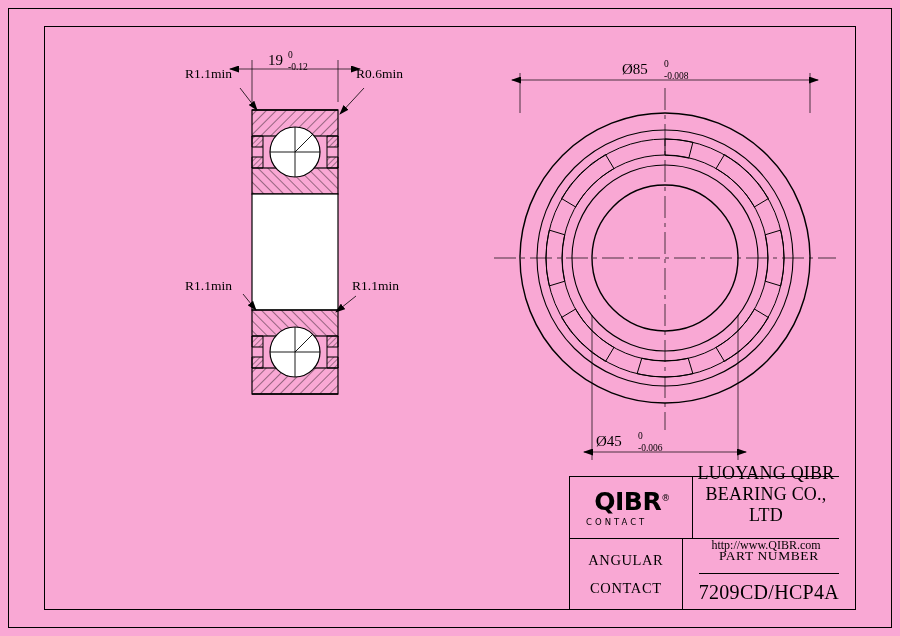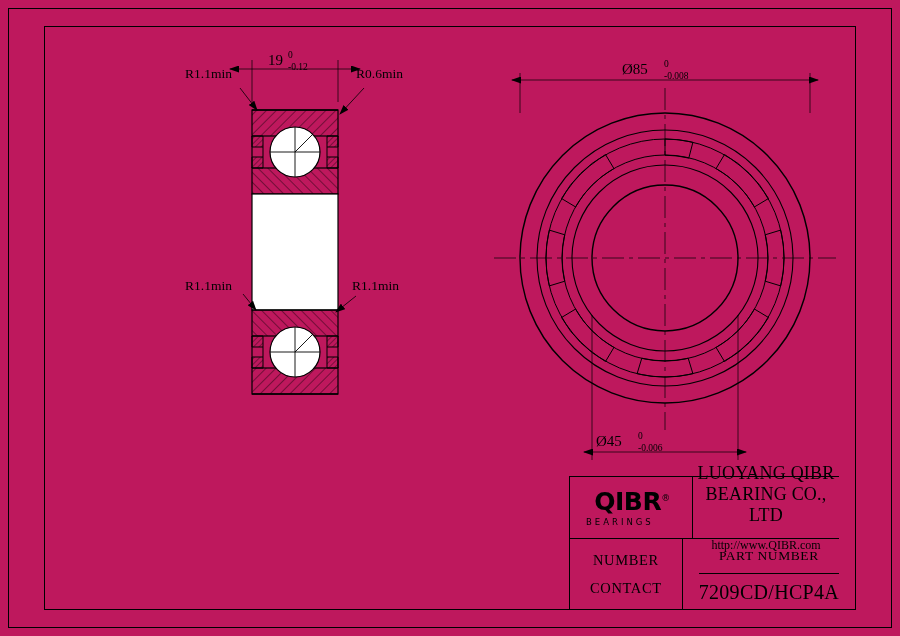--- a/index.html
+++ b/index.html
@@ -11,21 +11,21 @@
     width: 900px;
     height: 636px;
     font-family: "Liberation Serif", serif;
     color: #000000;
     overflow: hidden;
   }
   #sheet {
     position: relative;
     width: 900px;
     height: 636px;
-    background: #be185d;
+    background: #f9a8d4;
   }
   .border-outer {
     position: absolute;
     left: 8px;
     top: 8px;
     width: 884px;
     height: 620px;
     border: 1px solid #000;
     box-sizing: border-box;
   }
@@ -312,30 +312,30 @@
       <text class="dimtext" x="596" y="446">Ø45</text>
       <text class="dimtext-small" x="638" y="439">0</text>
       <text class="dimtext-small" x="638" y="451">-0.006</text>
     </g>
   </svg>
 
   <div id="title-block">
     <div id="tb-top">
       <div id="logo-cell">
         <div class="logo-main"><span>QIBR</span><span class="logo-reg">®</span></div>
-        <div class="logo-sub">BEARINGS</div>
+        <div class="logo-sub">CONTACT</div>
       </div>
       <div id="company-cell">
         <div class="company-name">LUOYANG QIBR BEARING CO., LTD</div>
         <div class="company-url">http://www.QIBR.com</div>
       </div>
     </div>
     <div id="tb-bottom">
       <div id="type-cell">
-        <div class="type-line">NUMBER CONTACT</div>
+        <div class="type-line">ANGULAR CONTACT</div>
       </div>
       <div id="part-cell">
         <div id="part-label">PART  NUMBER</div>
         <div id="part-number">7209CD/HCP4A</div>
       </div>
     </div>
   </div>
 
 </div>
 

